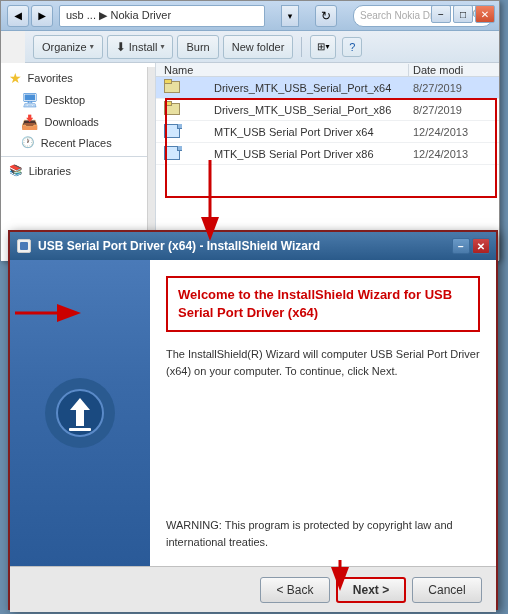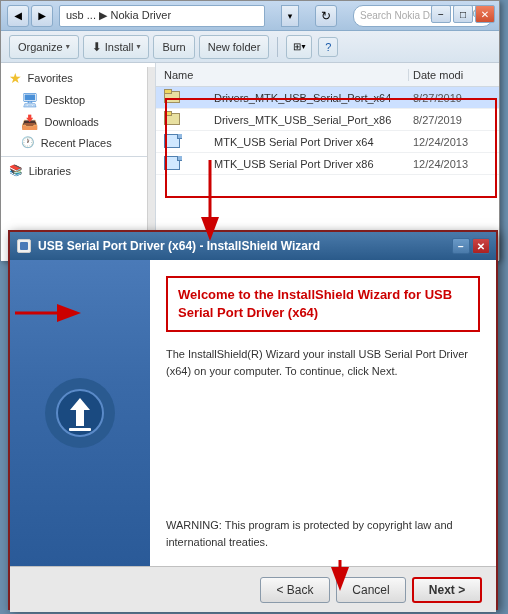--- a/index.html
+++ b/index.html
@@ -141,20 +141,21 @@
 
     
     .explorer-toolbar {
       height: 32px;
       background: linear-gradient(to bottom, #e8eef5, #d8e4ef);
       border-bottom: 1px solid #c0ccd8;
       display: flex;
       align-items: center;
       padding: 8px 8px;
       gap: 4px;
+      margin-left: 24px;
     }
 
     .toolbar-btn {
       height: 24px;
       padding: 0 8px;
       background: linear-gradient(to bottom, #f0f4f8, #dce8f0);
       border: 1px solid #a8bfcf;
       border-radius: 3px;
       display: flex;
       align-items: center;
@@ -232,21 +233,21 @@
     .explorer-main {
       flex: 1;
       background: white;
       overflow: hidden;
     }
 
     .file-list-header {
       display: flex;
       background: #f0f4f8;
       border-bottom: 1px solid #d0d8e0;
-      height: 24px;
+      height: 14px;
       align-items: center;
     }
 
     .col-name {
       flex: 1;
       padding-left: 8px;
       font-size: 11px;
       color: #333;
       border-right: 1px solid #d0d8e0;
     }
@@ -616,37 +617,37 @@
         </svg>
       </div>
     </div>
 
     <div class="wizard-right">
 
       <div class="wizard-heading-box">
         <div class="wizard-heading">Welcome to the InstallShield Wizard for USB Serial Port Driver (x64)</div>
       </div>
 
-      <div class="wizard-desc">The InstallShield(R) Wizard your install USB Serial Port Driver (x64) on your computer. To continue, click Next.</div>
+      <div class="wizard-desc">The InstallShield(R) Wizard will computer USB Serial Port Driver (x64) on your computer. To continue, click Next.</div>
 
       <div class="wizard-warning">WARNING: This program is protected by copyright law and international treaties.</div>
 
 
     </div>
   </div>
 
   <div class="wizard-footer">
     <div class="footer-btn">
       <span>&lt; Back</span>
     </div>
+    <div class="footer-btn next">
+      <span>Next &gt;</span>
+    </div>
     <div class="footer-btn">
       <span>Cancel</span>
-    </div>
-    <div class="footer-btn next">
-      <span>Next &gt;</span>
     </div>
   </div>
 </div>
 
 <svg style="position:absolute;top:288px;left:10px;pointer-events:none;" width="80" height="50">
   <defs>
     <marker id="arrowhead1" markerWidth="8" markerHeight="6" refX="6" refY="3" orient="auto">
       <polygon points="0 0, 8 3, 0 6" fill="#cc0000"></polygon>
     </marker>
   </defs>

